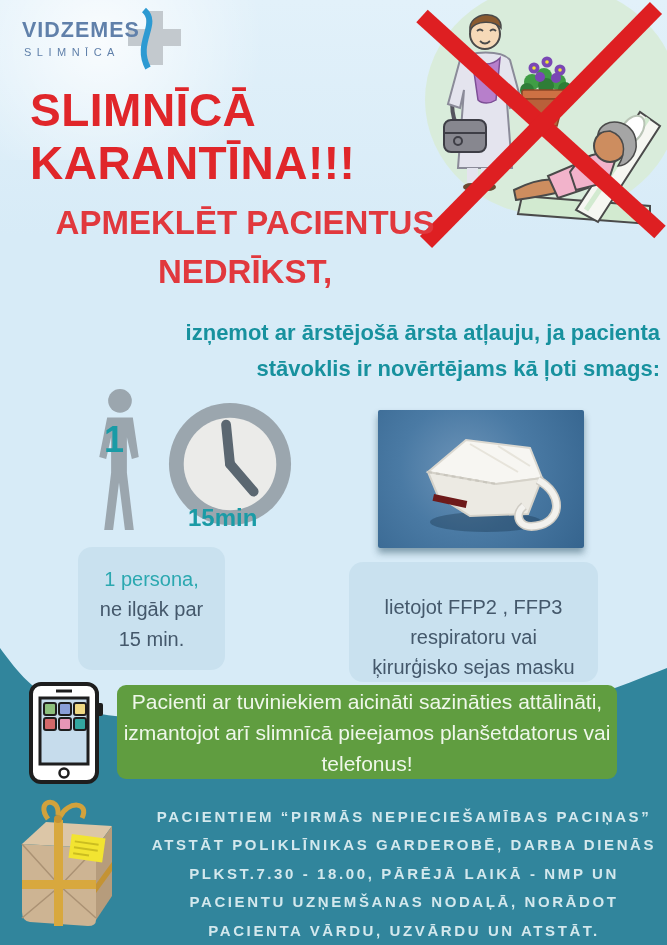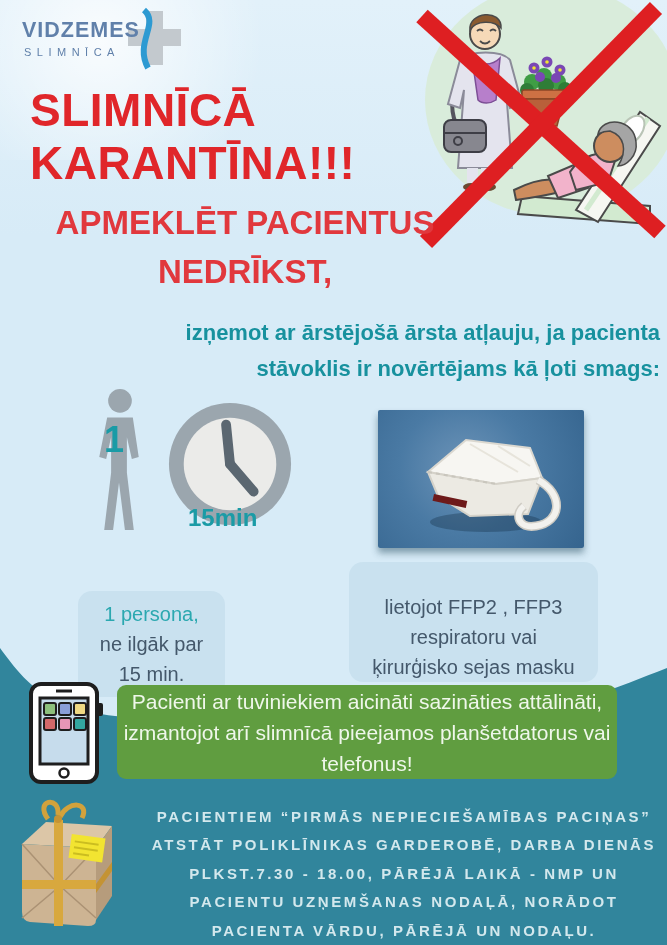--- a/index.html
+++ b/index.html
@@ -39,21 +39,21 @@
 
   
   .mask-photo { left:378px; top:410px; width:206px; height:138px; border-radius:2px;
                 background:radial-gradient(circle at 42% 42%, #6d94b8 0%, #4a7aa4 45%, #35648e 100%);
                 box-shadow:0 5px 7px rgba(20,60,80,.45); }
 
   
   .info-box { background:#c9e1ef; border-radius:14px; display:flex; flex-direction:column;
               justify-content:center; align-items:center; text-align:center;
               color:#44586b; font-size:20px; line-height:30px; }
-  .box-left { left:78px; top:547px; width:147px; height:106px;margin-top:44px; }
+  .box-left { left:78px; top:547px; width:147px; height:123px; }
   .box-right { left:349px; top:562px; width:249px; height:120px;justify-content:flex-end; }
   .teal-line { color:#2ba8b0; }
 
   
   .wave { left:0; top:630px; width:667px; height:315px; }
 
   
   .banner { left:117px; top:685px; width:500px; height:94px; background:#609d40;
             border-radius:9px; display:flex; flex-direction:column; justify-content:flex-end;
             text-align:center; color:#eff7ea; font-size:21px; line-height:31px; z-index:3; }
@@ -243,16 +243,16 @@
         <path d="M66,51 L90,51 M66,57 L90,57 M66,63 L82,63" stroke="#cbbd20" stroke-width="2"></path>
       </g>
     </svg>
   </div>
 
   <div class="abs notice">
     <div>PACIENTIEM “PIRMĀS NEPIECIEŠAMĪBAS PACIŅAS”</div>
     <div>ATSTĀT POLIKLĪNIKAS GARDEROBĒ, DARBA DIENĀS</div>
     <div>PLKST.7.30 - 18.00, PĀRĒJĀ LAIKĀ - NMP UN</div>
     <div>PACIENTU UZŅEMŠANAS NODAĻĀ, NORĀDOT</div>
-    <div>PACIENTA VĀRDU, PĀRĒJĀ UN NODAĻU.</div>
+    <div>PACIENTA VĀRDU, UZVĀRDU UN ATSTĀT.</div>
   </div>
 
 </div>
 
 </body></html>

